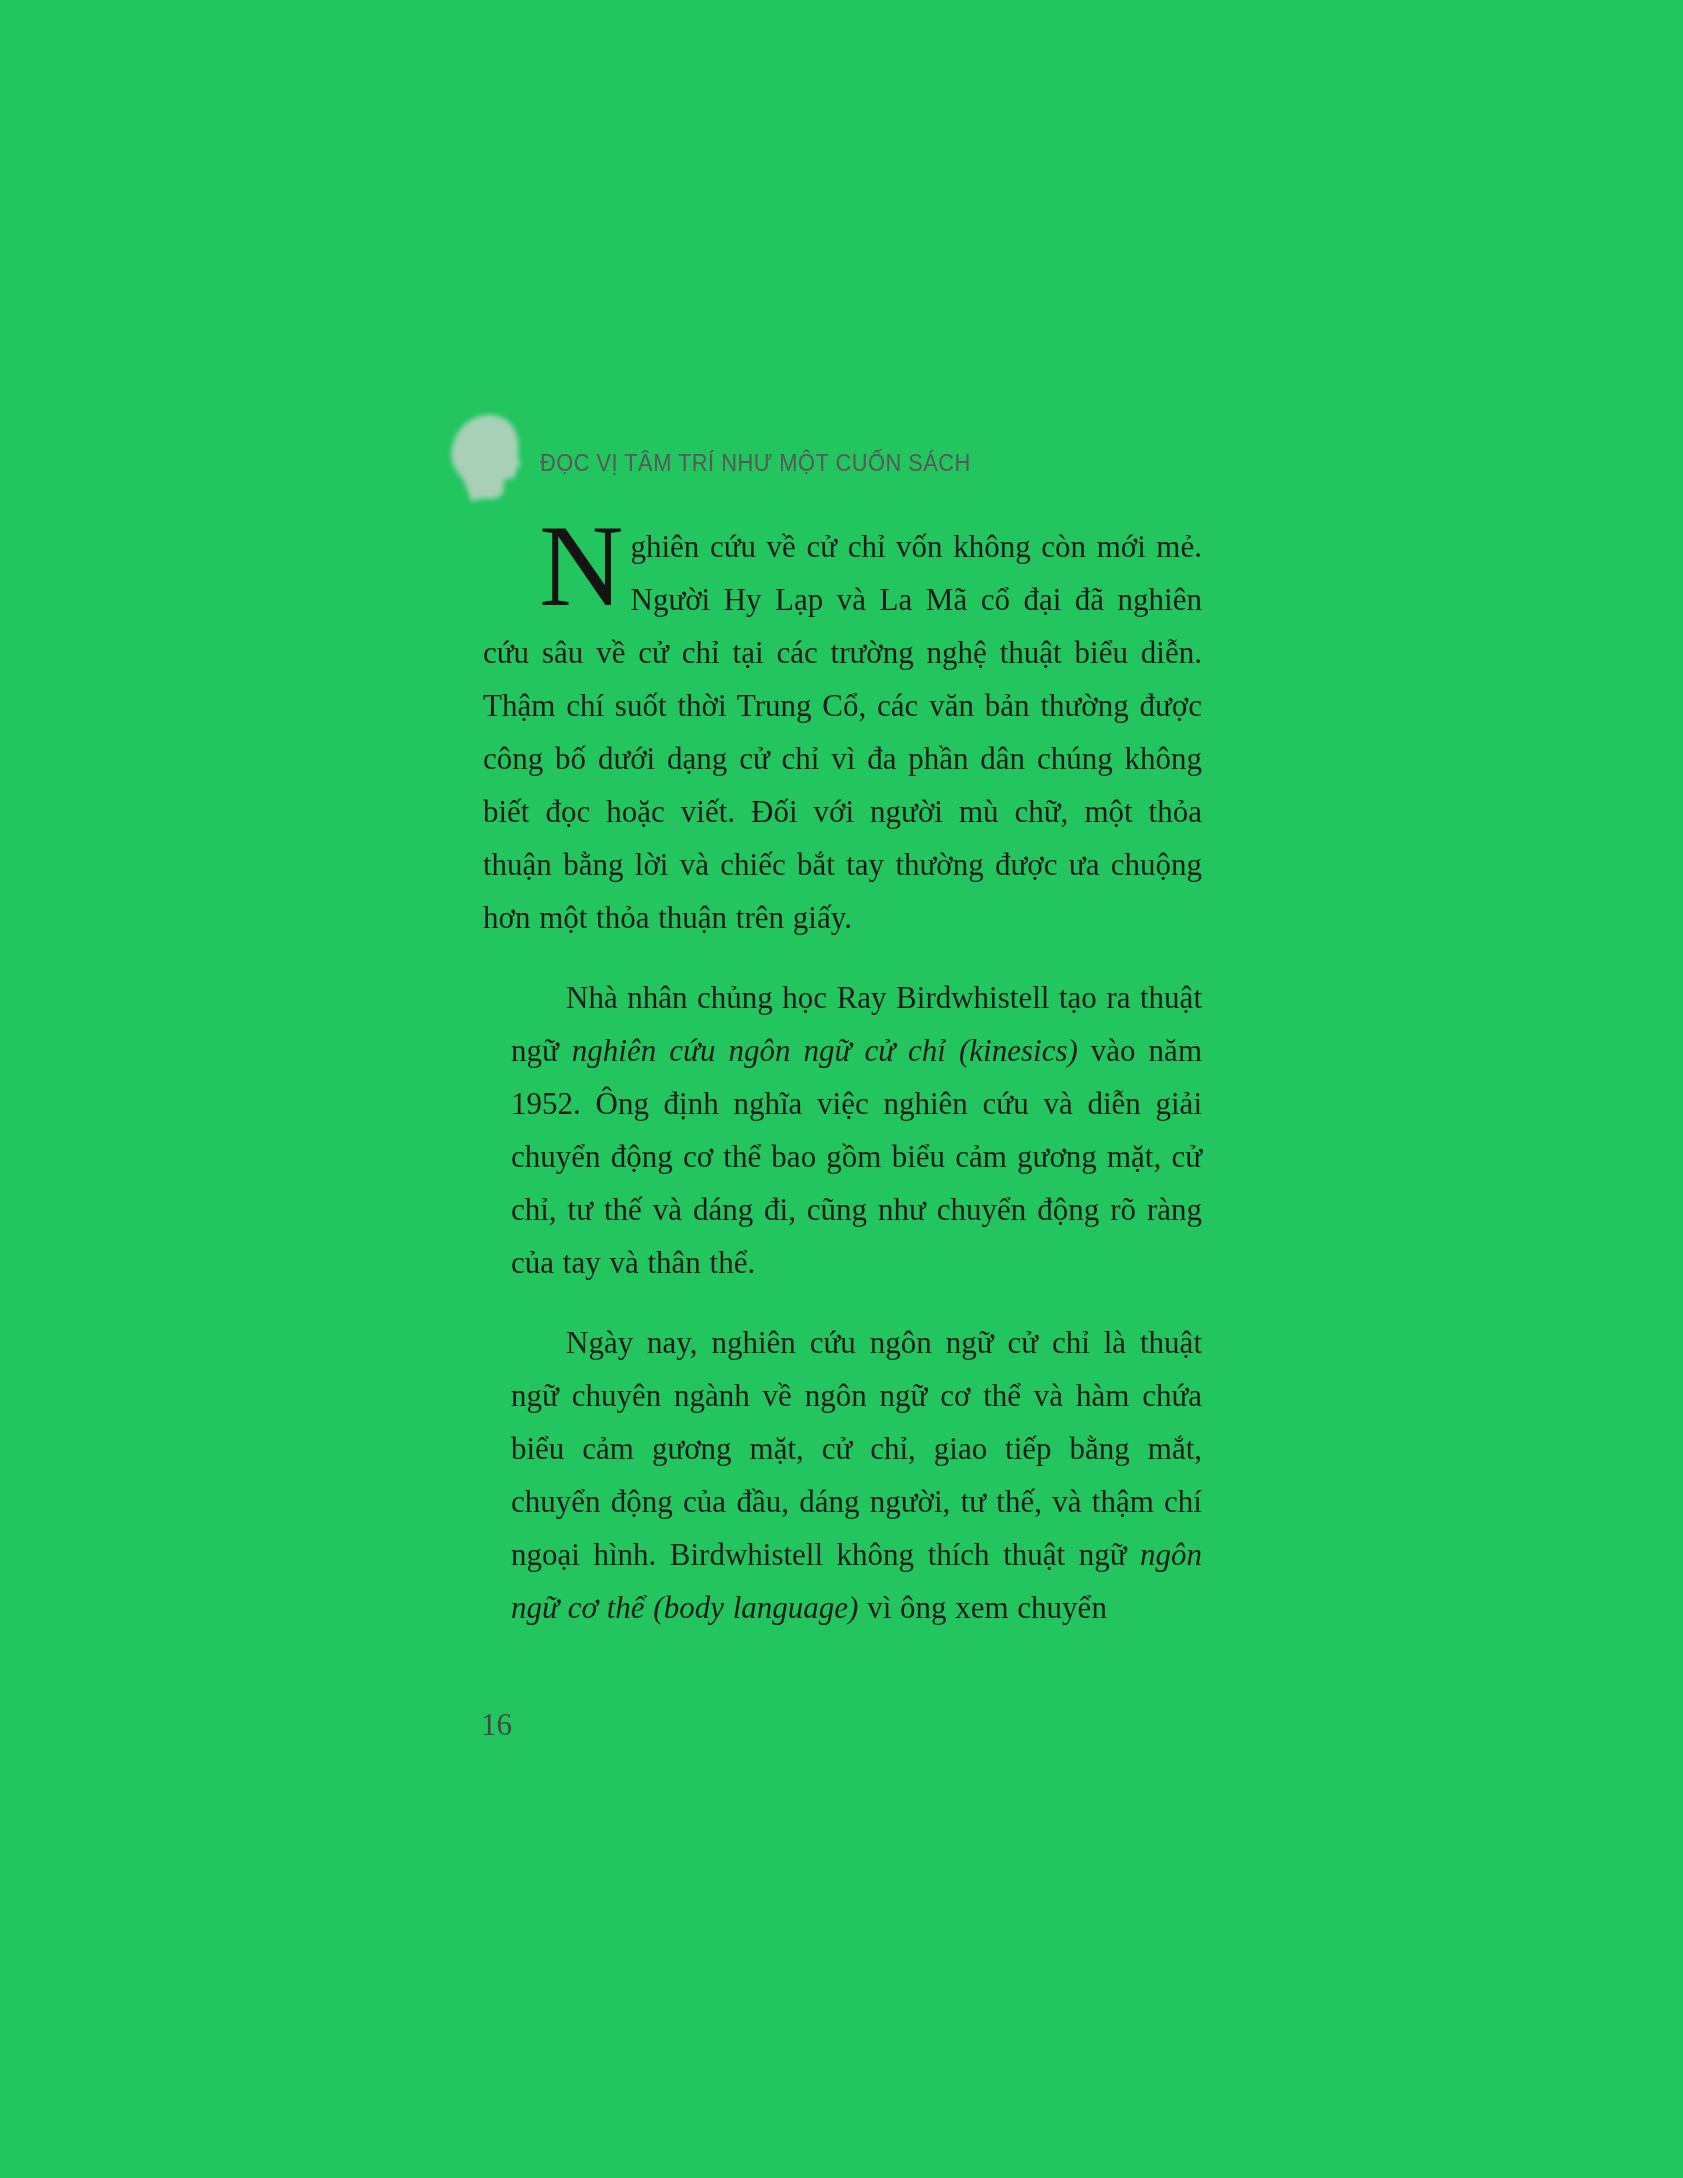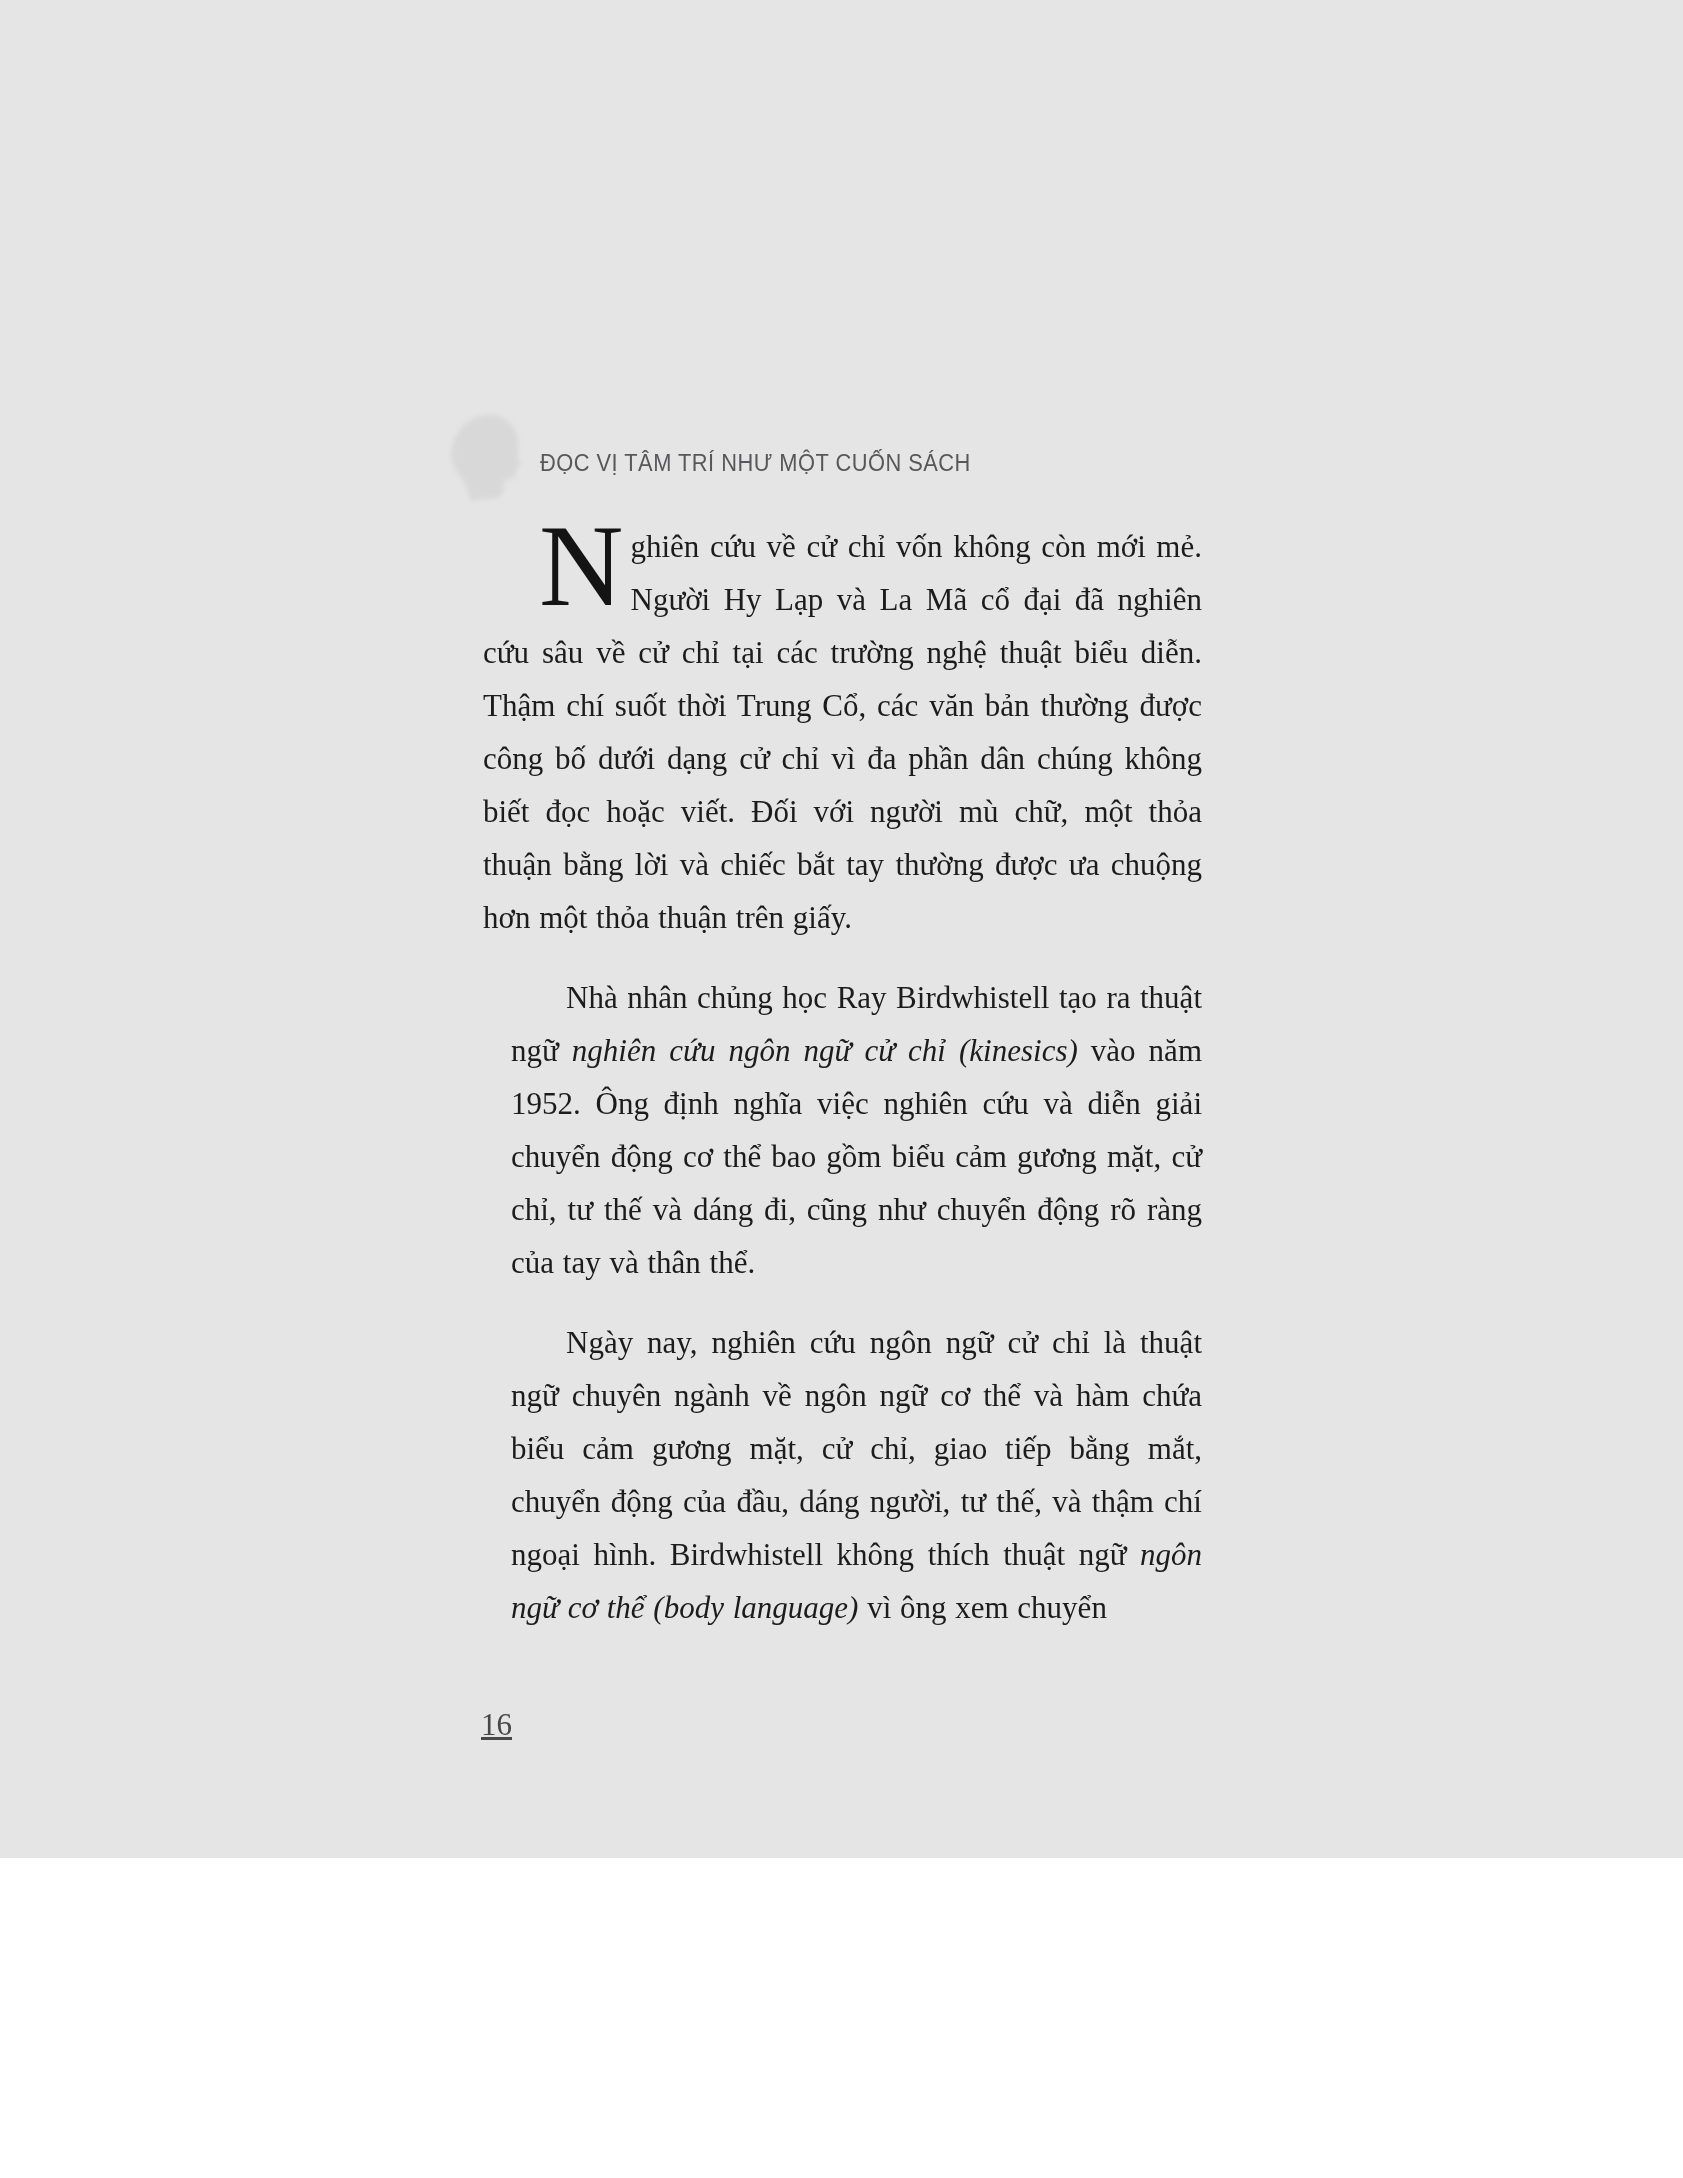--- a/index.html
+++ b/index.html
@@ -1,20 +1,20 @@
 <!DOCTYPE html>
 <html><head>
 <meta charset="utf-8">
 <style>
   html, body { margin: 0; padding: 0; background: #ffffff; }
   .canvas {
     position: relative;
     width: 1683px;
-    height: 1858px;
-    background: #e5e5e5;
+    height: 2178px;
+    background: #22c55e;
     overflow: hidden;
     font-family: "Liberation Serif", serif;
   }
   .watermark {
     position: absolute;
     left: 444px;
     top: 412px;
     width: 89px;
     height: 99px;
     filter: blur(2.5px);
@@ -54,21 +54,20 @@
     margin: 0 7px 0 56px;
     color: #141414;
   }
   .italic { font-style: italic; }
   .page-number {
     position: absolute;
     left: 481px;
     top: 1707px;
     font-size: 31px;
     color: #474747;
-    text-decoration: underline;
   }
 </style>
 </head>
 <body>
 
 <div class="canvas">
 
   <div class="watermark">
     <svg viewBox="0 0 90 100" width="89" height="99" aria-hidden="true">
       <path d="M42 3 C60 1 73 13 75 29 C76 38 73 44 77 51 C79 54 75 55.5 73 57 C72.5 61 74 64 71 66 C67.5 68.5 63 66.5 61 70 C59.5 76 63 84 53 87 C45 89.5 36 86 28 91 C24 80 22 72 16 64 C8 54 5 44 9 32 C14 15 27 5 42 3 Z" fill="#d4d4d4"></path>

